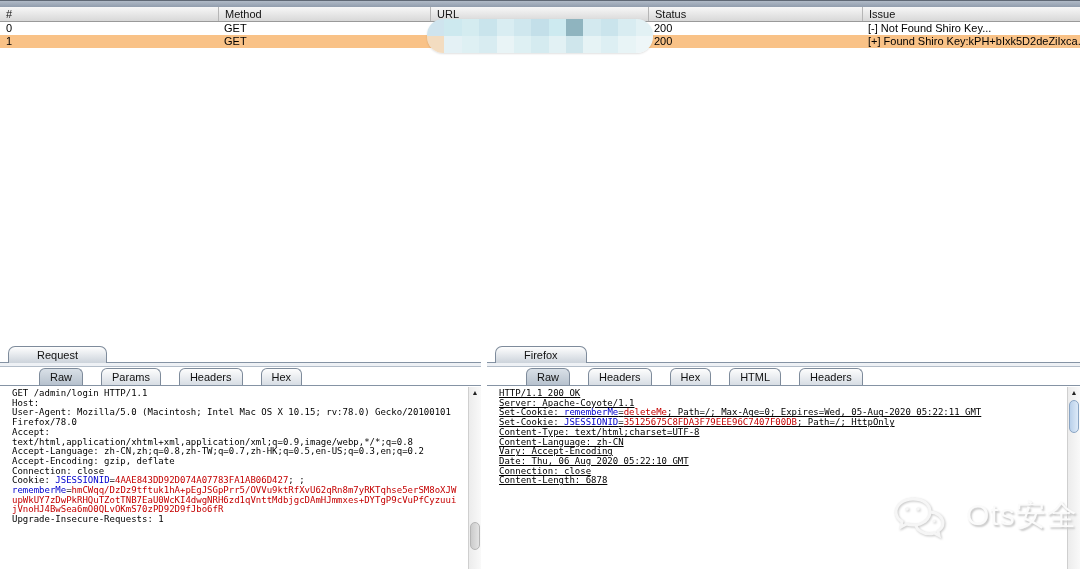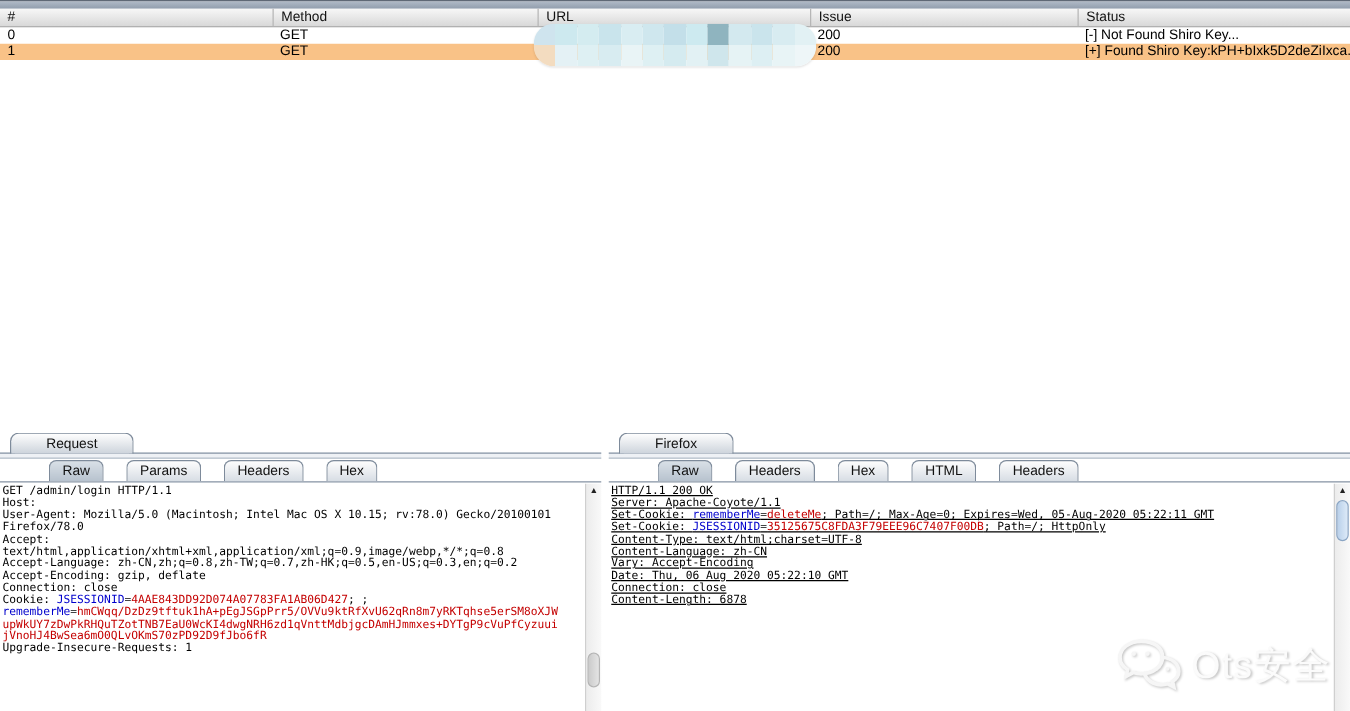--- a/index.html
+++ b/index.html
@@ -65,21 +65,21 @@
     height:17px; padding:0 10px;
     border:1px solid #7e8b9b; border-bottom:none; border-radius:6px 6px 0 0;
     background:linear-gradient(#fdfdfd,#d7dde4);
     font-size:11px; line-height:16px; color:#111;
   }
   .stab.active { background:linear-gradient(#d9e0e7,#b7c2ce); }
   .subline { position:absolute; top:41px; left:0; right:0; height:1px; background:#8593a4; }
 
   .code {
     position:absolute; top:43px; left:0; bottom:0; right:0;
-    background:#fff; padding:2px 0 0 2px;
+    background:#fff; padding:2px 0 0 12px;
     font-family:"DejaVu Sans Mono", monospace; font-size:9px; line-height:9.7px;
     white-space:pre; overflow:hidden; color:#000;
   }
   .panel-left .code { right:13px; }
   .panel-right .code { right:13px;text-decoration:underline; }
   .c-k { color:#000; }
   .c-b { color:#0000cc; }
   .c-r { color:#c40000; }
 
   
@@ -96,39 +96,39 @@
   }
   .thumb-blue {
     position:absolute; left:1px; right:1px; top:13px; height:33px;
     background:linear-gradient(to right,#b9d0ea,#ddeaf8);
     border:1px solid #8aa5c4; border-radius:6px;
   }
 
   
   .watermark {
     position:absolute; left:893px; top:495px; height:58px;
-    display:flex; align-items:flex-end; gap:8px;
+    display:flex; align-items:flex-start; gap:21px;
   }
   .wm-text {
     font-size:30px; color:#fbfbfb; letter-spacing:1px;
     text-shadow:1.5px 1.5px 2px #c6c6c6;
   }
   .wm-icon { filter:drop-shadow(1.2px 1.2px 1px #c6c6c6); }
 </style>
 </head>
 <body>
 
 <div class="topstrip"></div>
 
 <div class="thead">
   <div class="hcell">#</div>
   <div class="hcell">Method</div>
   <div class="hcell">URL</div>
+  <div class="hcell">Status</div>
   <div class="hcell">Issue</div>
-  <div class="hcell">Status</div>
 </div>
 
 <div class="trows" id="rows">
     <div class="trow">
       <div class="tcell">0</div>
       <div class="tcell">GET</div>
       <div class="tcell"></div>
       <div class="tcell">200</div>
       <div class="tcell">[-] Not Found Shiro Key...</div>
     </div>

